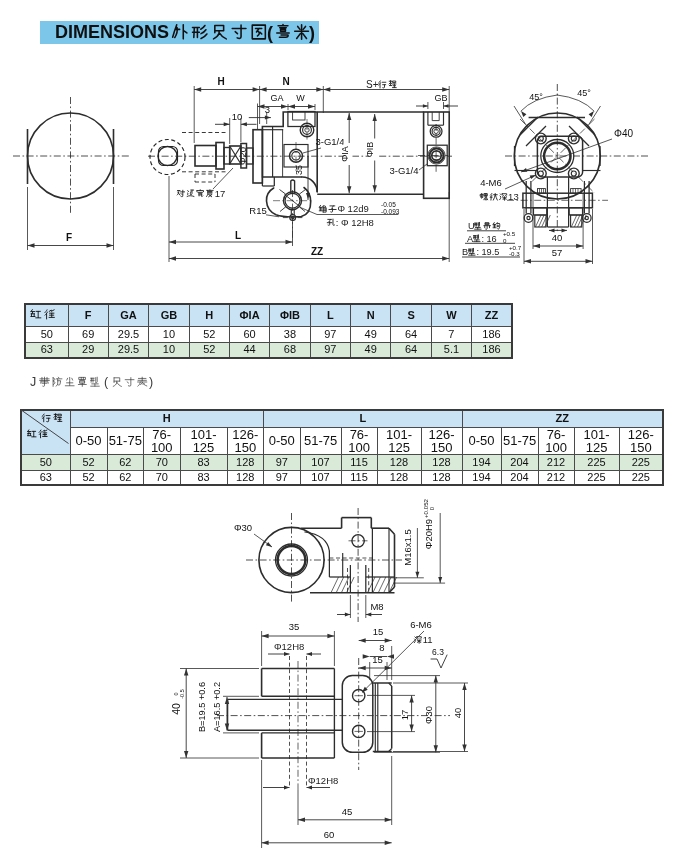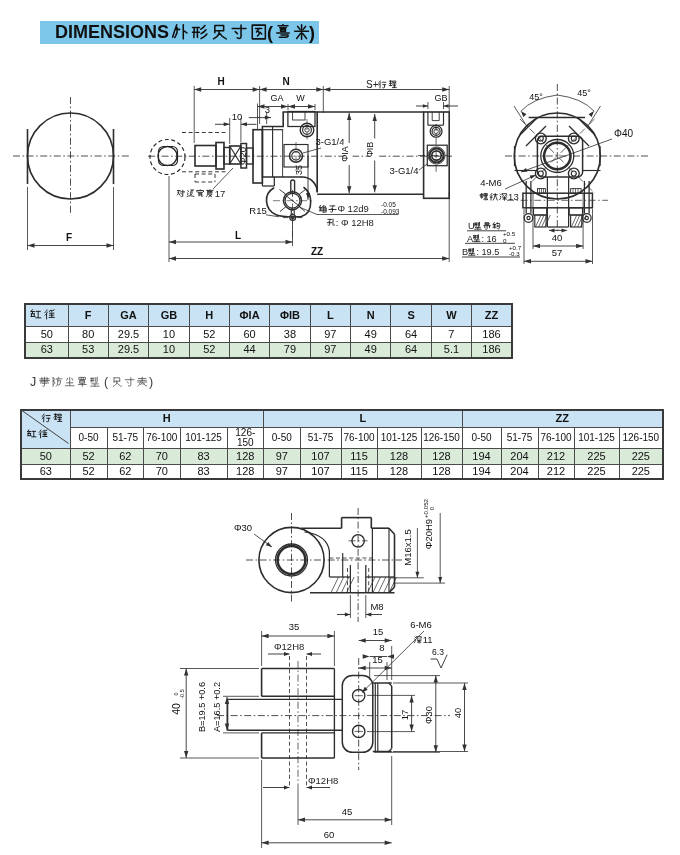--- a/index.html
+++ b/index.html
@@ -2,21 +2,21 @@
 <html><head><meta charset="utf-8"><style>
 html,body{margin:0;padding:0;}
 body{width:680px;height:855px;background:#fff;font-family:"Liberation Sans",sans-serif;position:relative;overflow:hidden;}
 svg text{font-family:"Liberation Sans",sans-serif;}
 table{border-collapse:collapse;table-layout:fixed;position:absolute;}
 .t1 td{border:1px solid #4a4a4a;text-align:center;font-size:11px;color:#111;padding:0;line-height:1;}
 .t1{border:2px solid #3a3a3a;}
 .t1 .th{background:#c9e2f4;font-weight:bold;}
 .t1 .diag{background:#c9e2f4;}
 .gr td{background:#d9ead9;}
-.t2 .rg{font-size:10px;}
+.t2 .rg{font-size:13px;}
 #titlebar{position:absolute;left:40px;top:20.5px;width:279px;height:23px;background:#7cc6ea;}
 #overlay{position:absolute;left:0;top:0;z-index:5;pointer-events:none;}
 </style></head>
 <body>
 
 <div id="titlebar"></div>
 
 <table class="t1" style="left:24px;top:303px;width:487px">
     <colgroup>
       <col style="width:43.00px">
@@ -42,40 +42,40 @@
         <td class="th">ΦIA</td>
         <td class="th">ΦIB</td>
         <td class="th">L</td>
         <td class="th">N</td>
         <td class="th">S</td>
         <td class="th">W</td>
         <td class="th">ZZ</td>
       </tr>
       <tr style="height:16px">
         <td>50</td>
-        <td>80</td>
+        <td>69</td>
         <td>29.5</td>
         <td>10</td>
         <td>52</td>
         <td>60</td>
         <td>38</td>
         <td>97</td>
         <td>49</td>
         <td>64</td>
         <td>7</td>
         <td>186</td>
       </tr>
       <tr class="gr" style="height:16px">
         <td>63</td>
-        <td>53</td>
+        <td>29</td>
         <td>29.5</td>
         <td>10</td>
         <td>52</td>
         <td>44</td>
-        <td>79</td>
+        <td>68</td>
         <td>97</td>
         <td>49</td>
         <td>64</td>
         <td>5.1</td>
         <td>186</td>
       </tr>
     </tbody>
   </table>
 
 <table class="t1 t2" style="left:20px;top:409px;width:642px">

